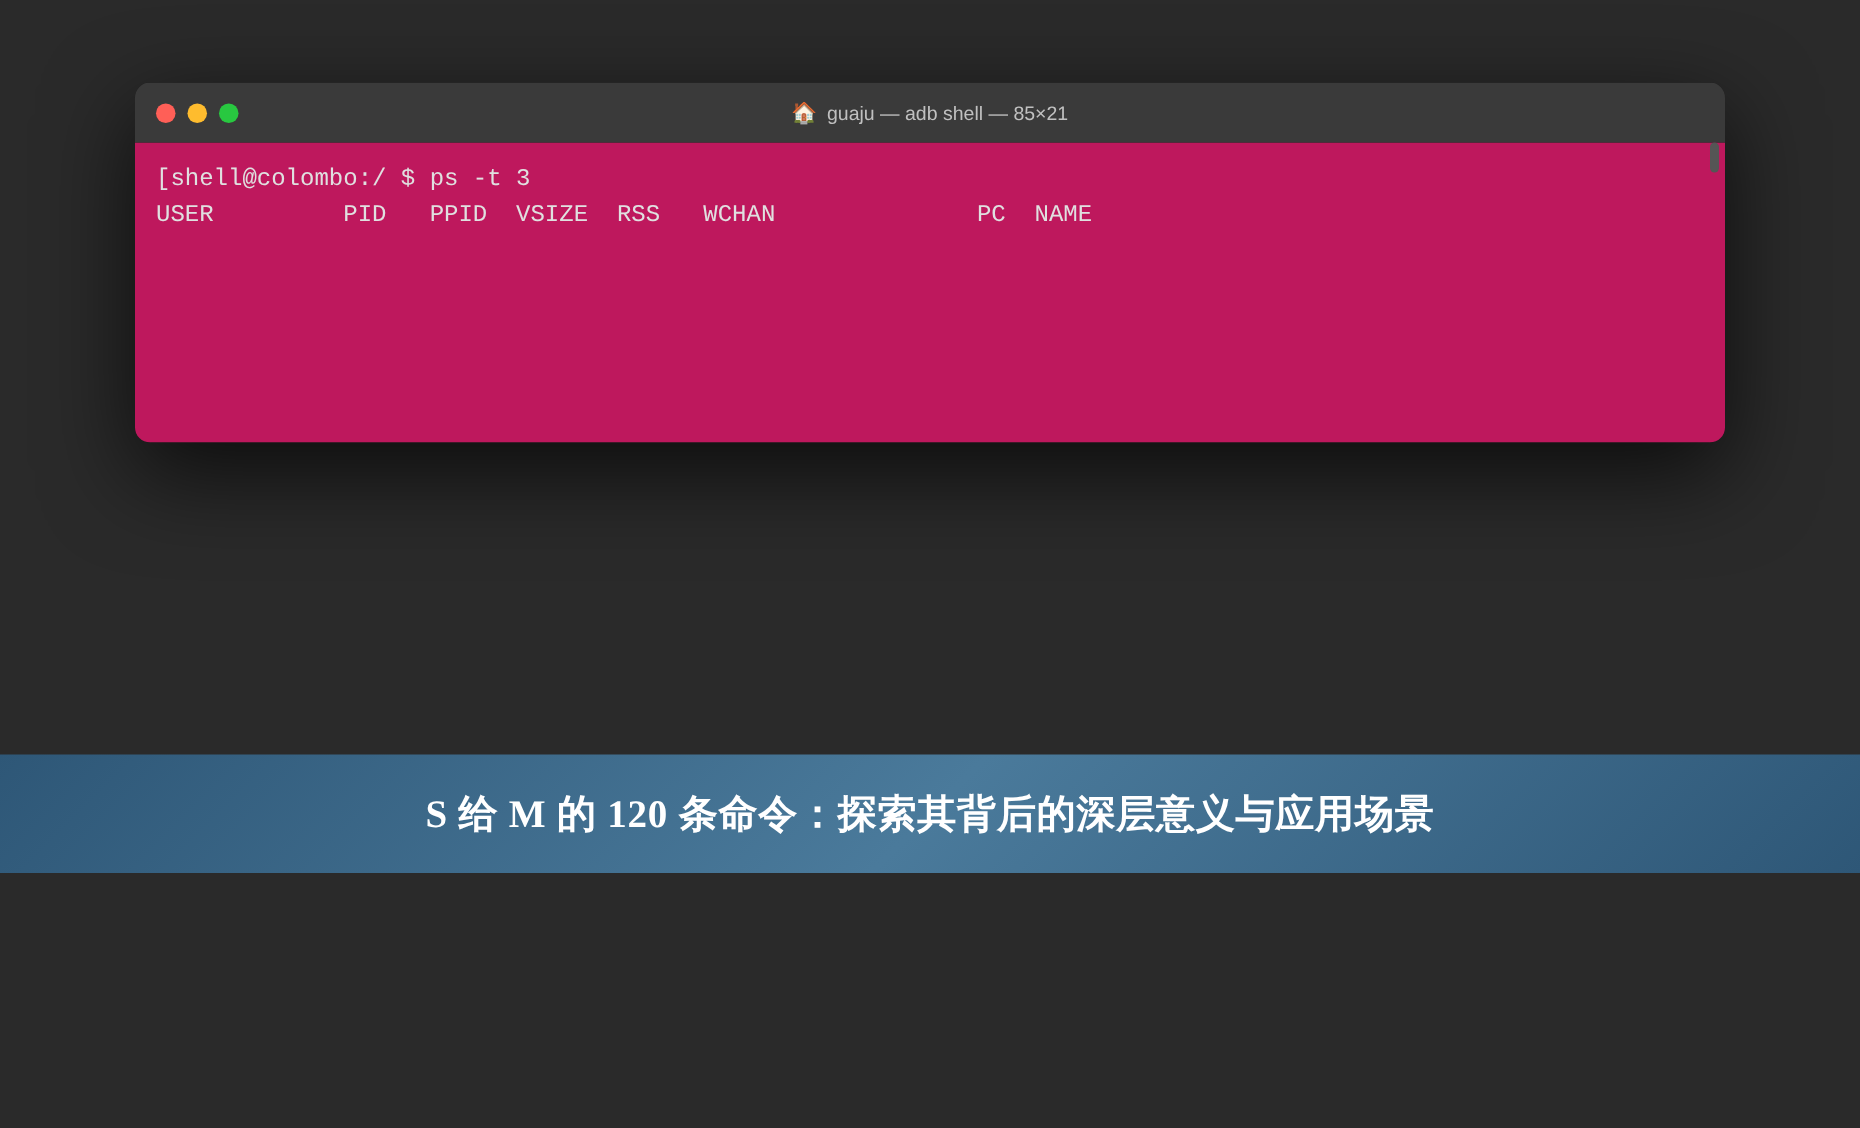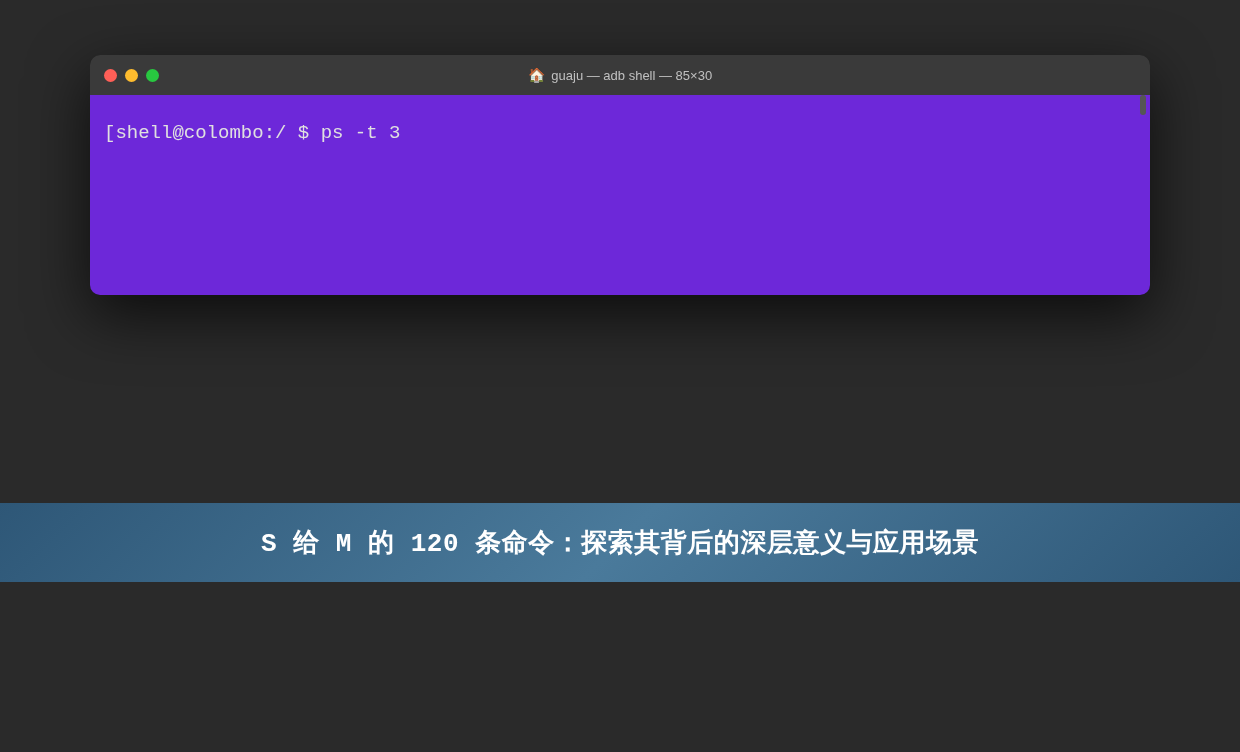--- a/index.html
+++ b/index.html
@@ -83,25 +83,25 @@
       position: absolute;
       right: 4px;
       top: 40px;
       width: 6px;
       height: 20px;
       background: #555;
       border-radius: 3px;
     }
 
     .terminal-body {
-      background: #6d28d9;
-      padding: 24px 14px 30px 14px;
+      background: #be185d;
+      padding: 12px 14px 30px 14px;
       min-height: 200px;
       font-family: 'Menlo', 'Monaco', 'Courier New', monospace;
-      font-size: 19px;
+      font-size: 16px;
       line-height: 1.5;
       color: #e0e0e0;
     }
 
     .terminal-line {
       white-space: pre;
       display: block;
     }
 
     
@@ -118,46 +118,47 @@
       justify-content: center;
       z-index: 10;
     }
 
     .banner-text {
       color: #ffffff;
       font-size: 26px;
       font-weight: 700;
       letter-spacing: 0.02em;
       text-align: center;
-      font-family: Liberation Mono, monospace;
+      font-family: Liberation Serif, serif;
     }
   </style>
 </head>
 <body>
 
 <div class="page-wrapper">
 
   <div class="terminal-window">
 
     <div class="terminal-titlebar">
       <div class="traffic-lights">
         <div class="traffic-light traffic-light-close"></div>
         <div class="traffic-light traffic-light-minimize"></div>
         <div class="traffic-light traffic-light-maximize"></div>
       </div>
       <div class="terminal-title">
         <span class="lock-icon">🏠</span>
-        <span>guaju — adb shell — 85×30</span>
+        <span>guaju — adb shell — 85×21</span>
       </div>
     </div>
 
     <div class="terminal-scrollbar-indicator"></div>
 
     <div class="terminal-body">
       <span class="terminal-line">[shell@colombo:/ $ ps -t 3</span>
+      <span class="terminal-line">USER         PID   PPID  VSIZE  RSS   WCHAN              PC  NAME</span>
     </div>
   </div>
 
   <div class="banner">
     <span class="banner-text">S 给 M 的 120 条命令：探索其背后的深层意义与应用场景</span>
   </div>
 
 </div>
 
 </body></html>

